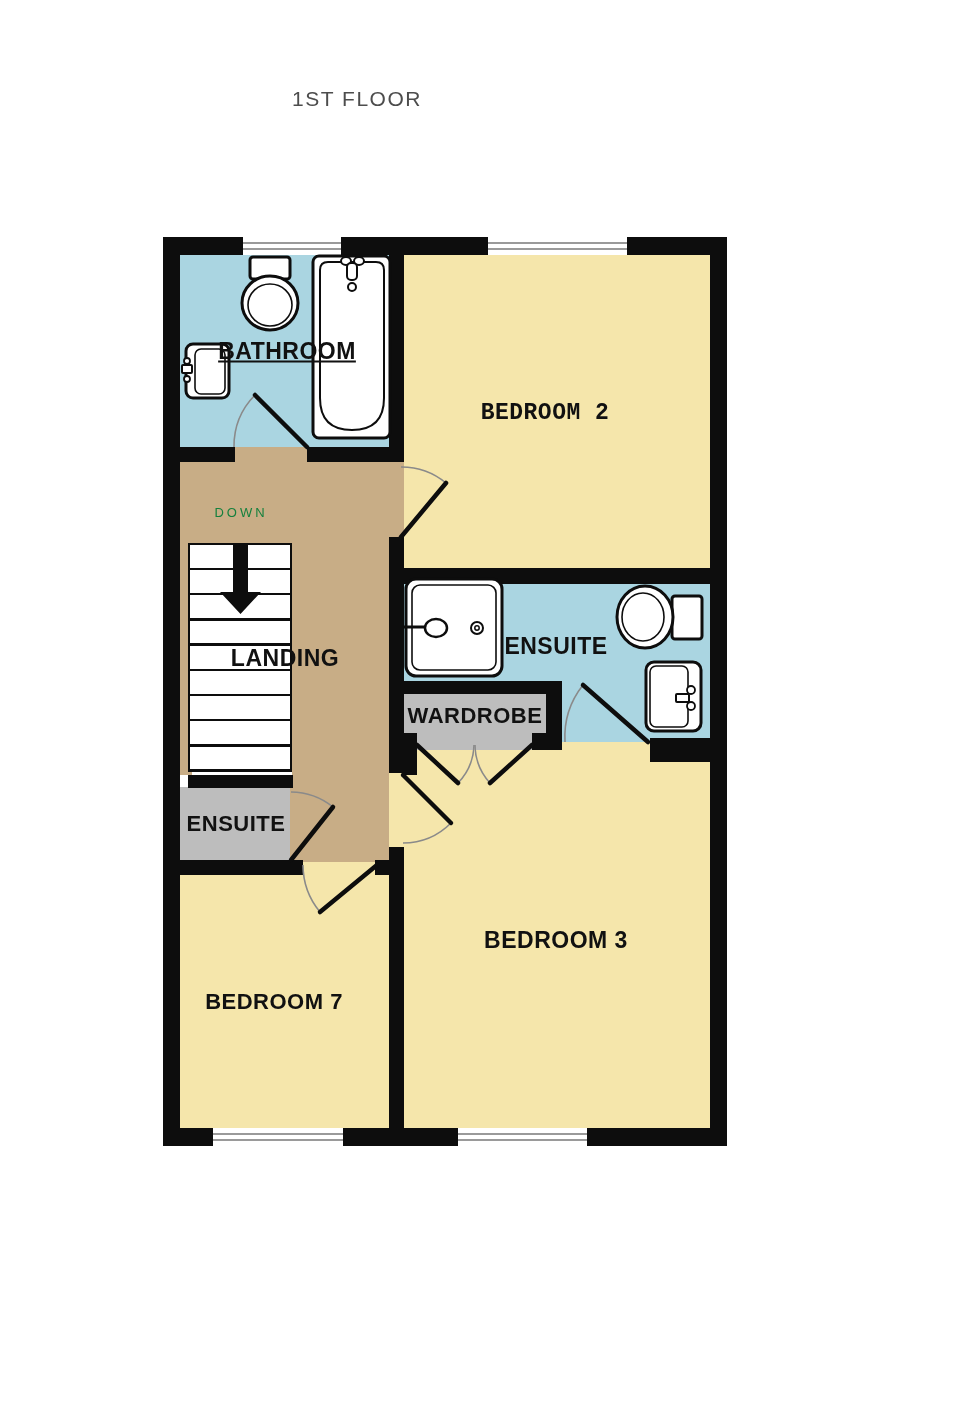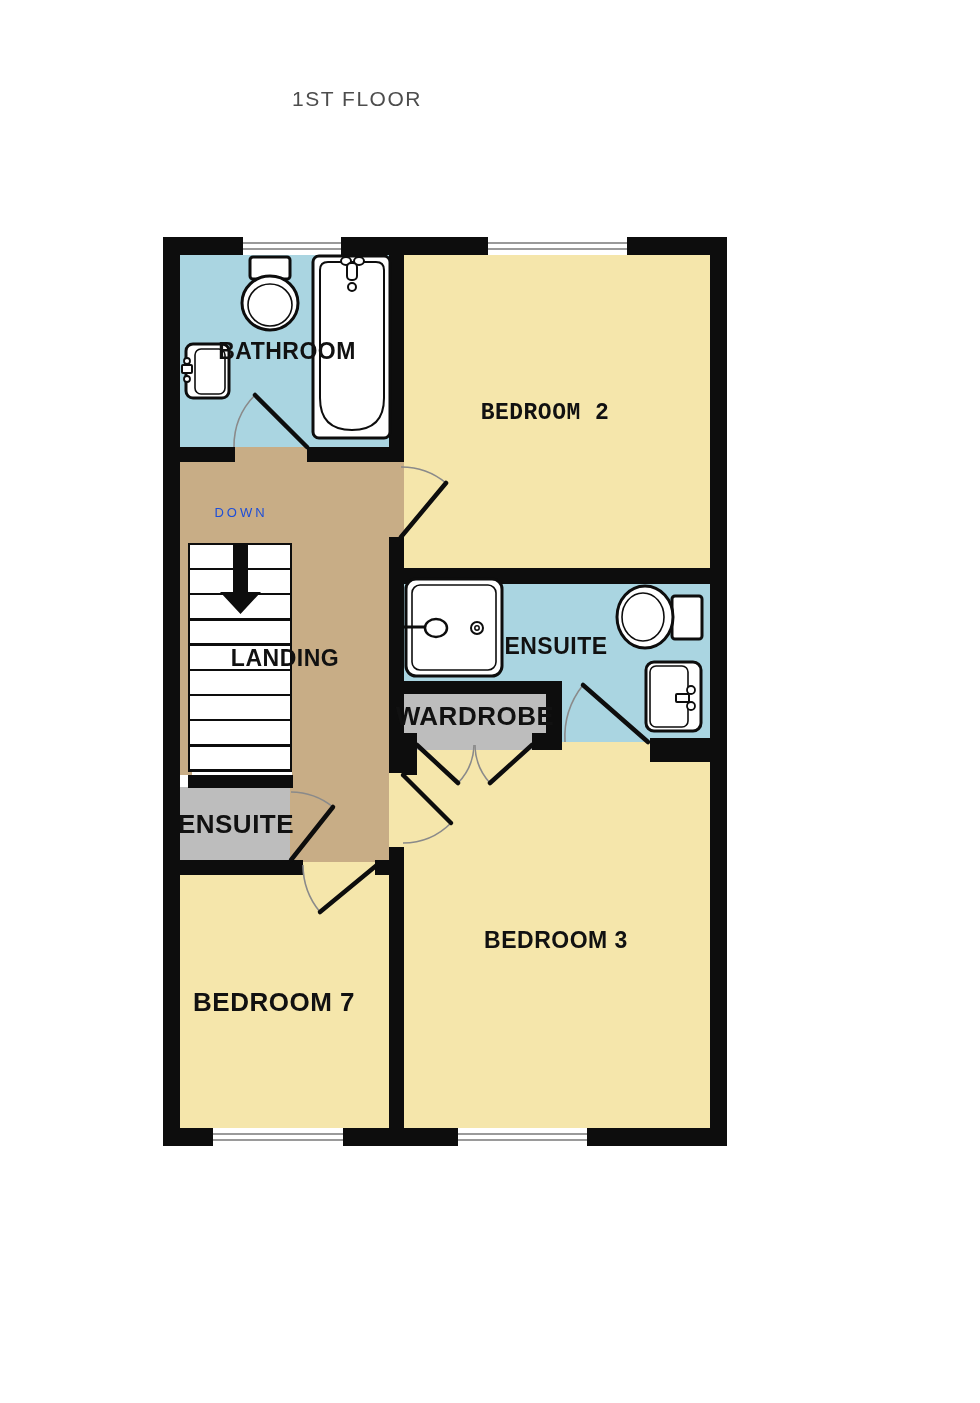--- a/index.html
+++ b/index.html
@@ -2,23 +2,23 @@
 <html style="--wall: #0d0d0d; --bedroom-fill: #f5e6ab; --wet-room-fill: #aad5e1; --landing-fill: #c8ad86; --closet-fill: #bdbdbd; --window-line: #9a9a9a; --door-arc: #8a8a8a; --title-text: #4d4d4d; --label-text: #111111;"><head>
 <meta charset="utf-8">
 <style>
   html,body{margin:0;padding:0;background:#fff;}
   .canvas{position:relative;width:980px;height:1403px;background:#ffffff;overflow:hidden;
           font-family:"Liberation Sans", sans-serif;}
   .title{position:absolute;left:357px;top:99px;transform:translate(-50%,-50%);
          font-size:21px;letter-spacing:1.5px;color:var(--title-text);white-space:nowrap;}
   .room-label{position:absolute;transform:translate(-50%,-50%);font-weight:bold;
               font-size:23px;color:var(--label-text);white-space:nowrap;letter-spacing:.5px;}
-  .room-label.sm{font-size:26px;}
+  .room-label.sm{font-size:22px;}
   .dir-label{position:absolute;transform:translate(-50%,-50%);font-size:13px;
-             letter-spacing:3px;color:#1d4ed8;white-space:nowrap;}
+             letter-spacing:3px;color:#15803d;white-space:nowrap;}
   .wall{position:absolute;background:var(--wall);}
   .fill-room{position:absolute;background:var(--bedroom-fill);}
   .fill-wet{position:absolute;background:var(--wet-room-fill);}
   .fill-landing{position:absolute;background:var(--landing-fill);}
   .fill-closet{position:absolute;background:var(--closet-fill);}
   .window{position:absolute;background:#ffffff;}
   .window::before,.window::after{content:"";position:absolute;left:0;right:0;height:1.6px;
     background:var(--window-line);}
   .window::before{top:30%;}
   .window::after{top:63%;}
@@ -154,21 +154,21 @@
       <line class="leaf" x1="417" y1="745" x2="458" y2="783"></line>
     </g>
     <g>
       <path class="arc" d="M475,745 A57,57 0 0 0 490,783"></path>
       <line class="leaf" x1="532" y1="745" x2="490" y2="783"></line>
     </g>
 
     <path fill="var(--wall)" d="M233,545 L248,545 L248,592 L261,592 L240.5,614 L220,592 L233,592 Z"></path>
   </svg>
 
-  <div class="room-label" style="left:287px;top:351px;">BATHROOM</div>
+  <div class="room-label" style="left:287px;top:351px;text-decoration:underline;">BATHROOM</div>
   <div class="room-label" style="left:545px;top:413px;font-family:Liberation Mono, monospace;">BEDROOM 2</div>
   <div class="dir-label" style="left:241px;top:512px;">DOWN</div>
   <div class="room-label" style="left:285px;top:658px;">LANDING</div>
   <div class="room-label" style="left:556px;top:632px;margin-top:14px;">ENSUITE</div>
   <div class="room-label sm" style="left:475px;top:716px;">WARDROBE</div>
   <div class="room-label sm" style="left:236px;top:824px;">ENSUITE</div>
   <div class="room-label sm" style="left:274px;top:1002px;">BEDROOM 7</div>
   <div class="room-label" style="left:556px;top:940px;">BEDROOM 3</div>
 
 </div>

